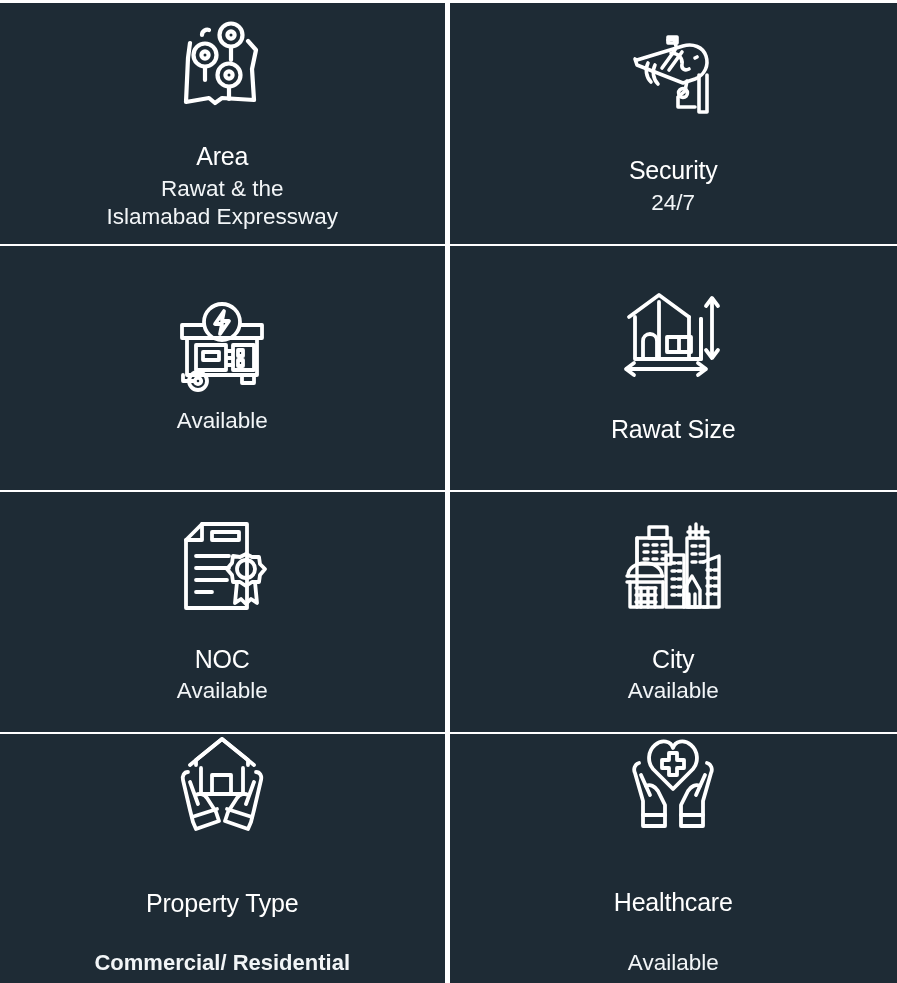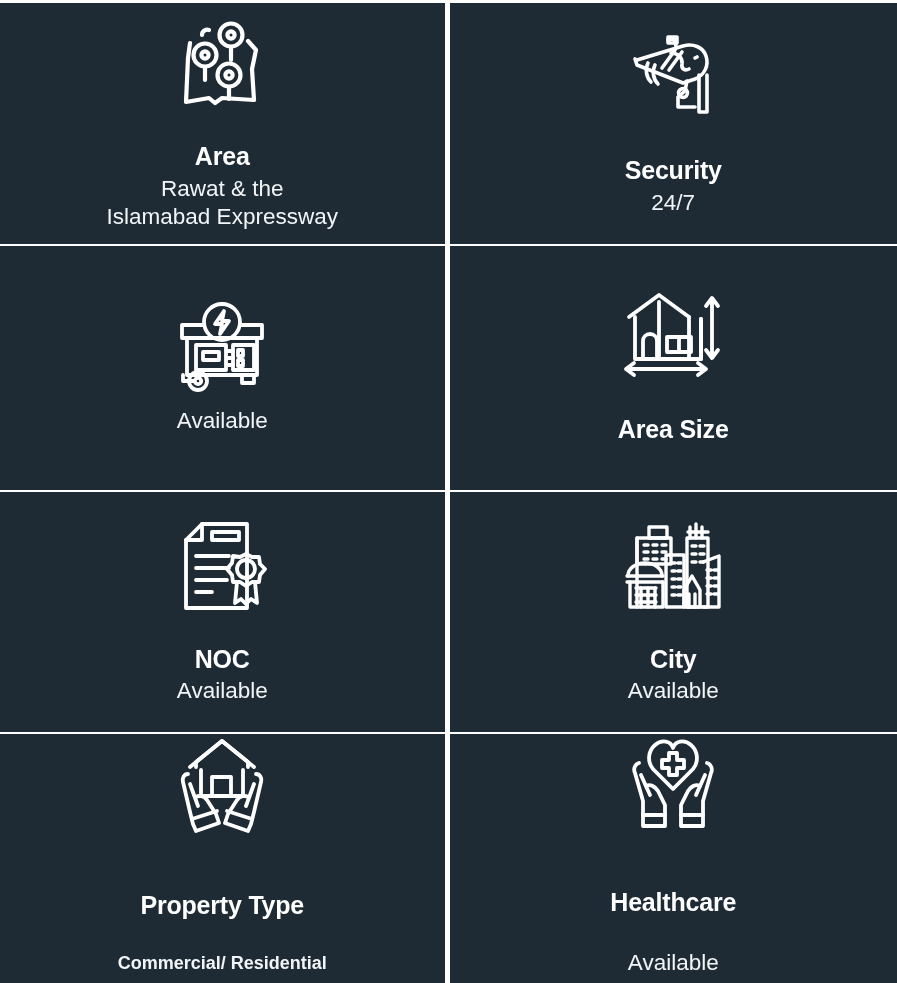--- a/index.html
+++ b/index.html
@@ -47,38 +47,38 @@
   .icon-wrap{
     display:flex;
     align-items:center;
     justify-content:center;
     height:98px;
     margin-bottom:10px;
   }
   .icon-wrap svg{ display:block; }
   .card-title{
     font-size:25px;
-    font-weight:bold;
+    font-weight:normal;
     line-height:1.18;
     letter-spacing:-0.2px;
     text-align:center;
     color:#ffffff;
     margin-bottom:3px;
     margin-top:20px;
   }
   .card-subtitle{
     font-size:22.5px;
     font-weight:normal;
     line-height:1.24;
     text-align:center;
     color:#f2f5f7;
     max-width:330px;
     white-space:pre-line;
   }
-  .card-subtitle.bold{ font-weight:bold; max-width:360px; font-size:18px;}
+  .card-subtitle.bold{ font-weight:bold; max-width:360px; font-size:22px;}
 
   
   .tune-up  .card-inner{ padding-top:4px;gap:28px; }
 </style>
 </head>
 <body>
 
 <div id="feature-grid">
 
   <div class="feature-card col-left row-0">
@@ -164,21 +164,21 @@
           <path d="M56 48 L56 63"></path>
           <path d="M78 30 L78 70"></path>
           <path d="M89 10 L89 68"></path>
           <path d="M83 17 L89 9 L95 17"></path>
           <path d="M83 61 L89 69 L95 61"></path>
           <path d="M4 80 L82 80"></path>
           <path d="M11 74 L3 80 L11 86"></path>
           <path d="M75 74 L83 80 L75 86"></path>
         </svg>
       </div>
-      <div class="card-title">Area Size</div>
+      <div class="card-title">Rawat Size</div>
     </div>
   </div>
 
   <div class="feature-card col-left row-2">
     <div class="card-inner">
       <div class="icon-wrap">
         <svg width="96" height="96" viewBox="0 0 96 96" fill="none" stroke="#ffffff" stroke-width="3.8" stroke-linecap="round" stroke-linejoin="round">
           <path d="M28 6 L73 6 L73 90 L12 90 L12 22 Z"></path>
           <path d="M28 6 L28 22 L12 22"></path>
           <path d="M38 14 L65 14 L65 22 L38 22 Z"></path>

